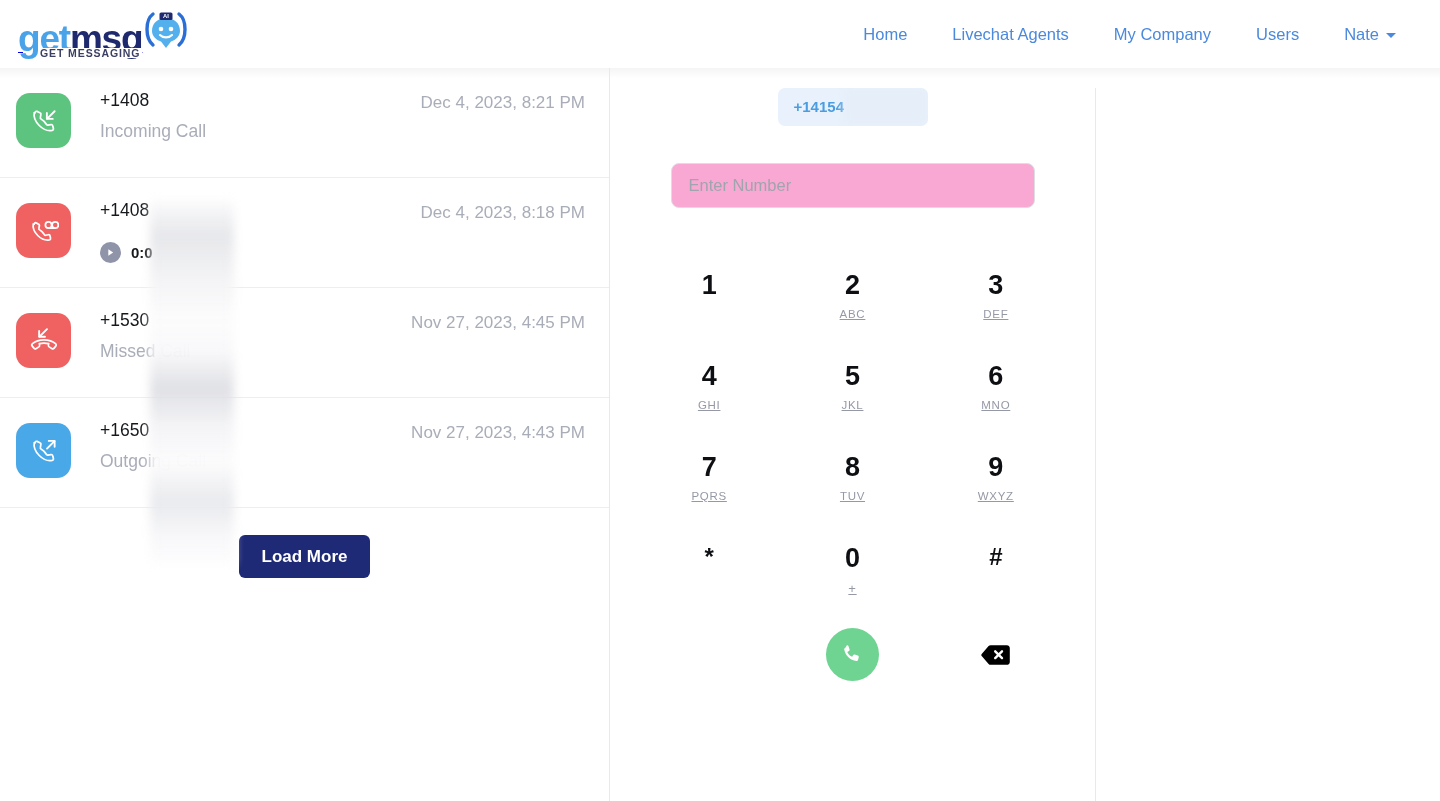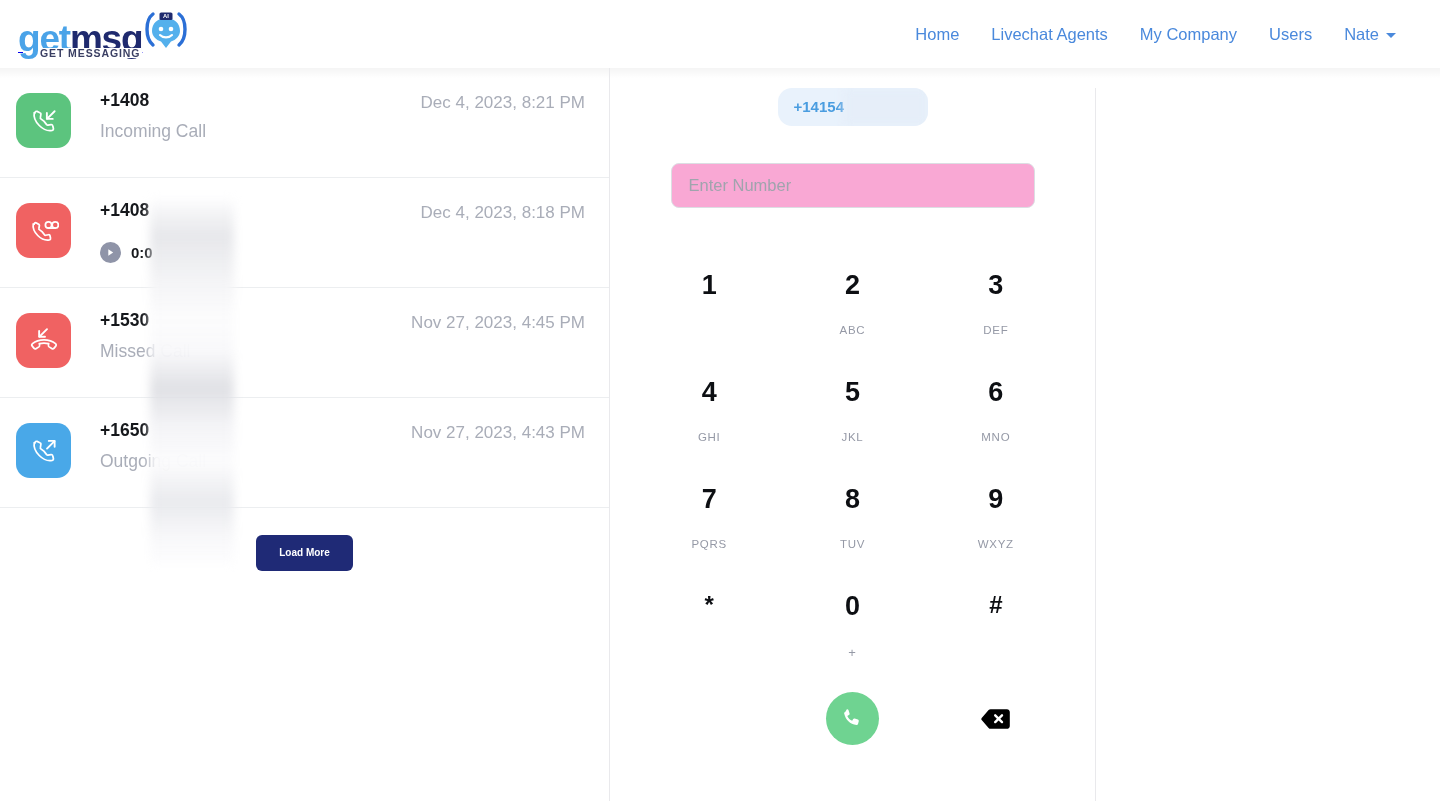--- a/index.html
+++ b/index.html
@@ -36,21 +36,21 @@
   .logo-msg { color: #1f2a6e; font-weight: 700; font-size: 37px; letter-spacing: -1.2px; line-height: 1; }
   .logo-sub {
     position: absolute; left: 21px; bottom: -1px;
     color: #3a3f63; font-size: 10.5px; font-weight: 700;
     letter-spacing: 0.9px; line-height: 1;
     background: #fff; padding: 0 1px; margin-top: 16px;
   }
   .logo-bot { margin-left: -2px; margin-bottom: 3px; }
 
   
-  .nav { display: flex; align-items: center; gap: 4px; padding-right: 14px; text-align: center; }
+  .nav { display: flex; align-items: center; gap: 17px; padding-right: 14px; text-align: center; }
   .nav-link {
     color: #4a89dc; font-size: 16.5px; text-decoration: none;
     padding: 8px 14px; white-space: nowrap; line-height: 1;
   }
   .nav-caret {
     display: inline-block; width: 0; height: 0; margin-left: 7px;
     border-left: 5px solid transparent; border-right: 5px solid transparent;
     border-top: 5px solid #4a89dc; vertical-align: middle;
   }
 
@@ -75,21 +75,21 @@
   }
   .call-icon {
     flex: 0 0 auto;
     width: 55px; height: 55px; border-radius: 14px;
     display: flex; align-items: center; justify-content: center;
     margin-top: 3px;
   }
   .call-icon svg { width: 30px; height: 30px; display: block; }
   .call-body { flex: 1 1 auto; padding-left: 29px; min-width: 0; }
   .call-number {
-    font-size: 17.5px; font-weight: 700; color: #16181c;
+    font-size: 17.5px; font-weight: 400; color: #16181c;
     line-height: 1.25; white-space: nowrap;
   }
   .call-status {
     font-size: 17.5px; color: #a9adb8; line-height: 1.25;
     margin-top: 9px; white-space: nowrap;
   }
   .call-vm { display: flex; align-items: center; gap: 10px; margin-top: 20px; }
   .play-btn {
     width: 21px; height: 21px; border-radius: 50%;
     background: #8f94a8; display: flex; align-items: center; justify-content: center;
@@ -122,34 +122,34 @@
         rgba(253,253,254,0.99) 100%);
     filter: blur(5px);
     pointer-events: none;
     z-index: 5;
   }
 
   .loadmore-wrap { display: flex; justify-content: center; padding-top: 27px; }
   .loadmore-btn {
     background: #1f2a76; color: #ffffff;
     font-family: "Liberation Sans", sans-serif;
-    font-size: 10px; font-weight: 700;
+    font-size: 17px; font-weight: 700;
     border: none; border-radius: 6px;
     padding: 13px 23px; cursor: pointer; line-height: 1;
   }
 
   
   .dialer {
     position: absolute; left: 610px; top: 0; width: 485px;
     display: flex; flex-direction: column; align-items: center;
   }
   .caller-id-pill {
     position: relative;
     margin-top: 20px;
-    background: #e9f2fc; border-radius: 14px;
+    background: #e9f2fc; border-radius: 7px;
     padding: 10px 16px;
     min-width: 150px;
     text-align: left;
     overflow: hidden;
   }
   .caller-id-text { color: #4a9de0; font-size: 15px; font-weight: 700; line-height: 1; }
   .caller-id-blur {
     position: absolute; left: 66px; top: 0; width: 84px; height: 100%;
     background: rgba(229,238,249,0.92); filter: blur(4px);
   }
@@ -176,21 +176,21 @@
     display: flex; flex-direction: column; align-items: center;
     cursor: pointer; user-select: none;
     padding: 4px 0;
   }
   .key-digit {
     font-size: 27px; font-weight: 700; color: #0d0f13; line-height: 1;
   }
   .key-digit.sym { font-size: 24px; }
   .key-letters {
     font-size: 11.5px; color: #9599a6; letter-spacing: 0.7px;
-    margin-top: 26px; min-height: 13px; line-height: 1;
+    margin-top: 10px; min-height: 13px; line-height: 1; text-decoration: underline;
   }
   .key-letters.plus { font-size: 13px; color: #9599a6; }
 
   .action-row {
     margin-top: 29px; width: 430px;
     display: grid; grid-template-columns: repeat(3, 1fr);
     align-items: center;
   }
   .call-btn {
     grid-column: 2; justify-self: center;

